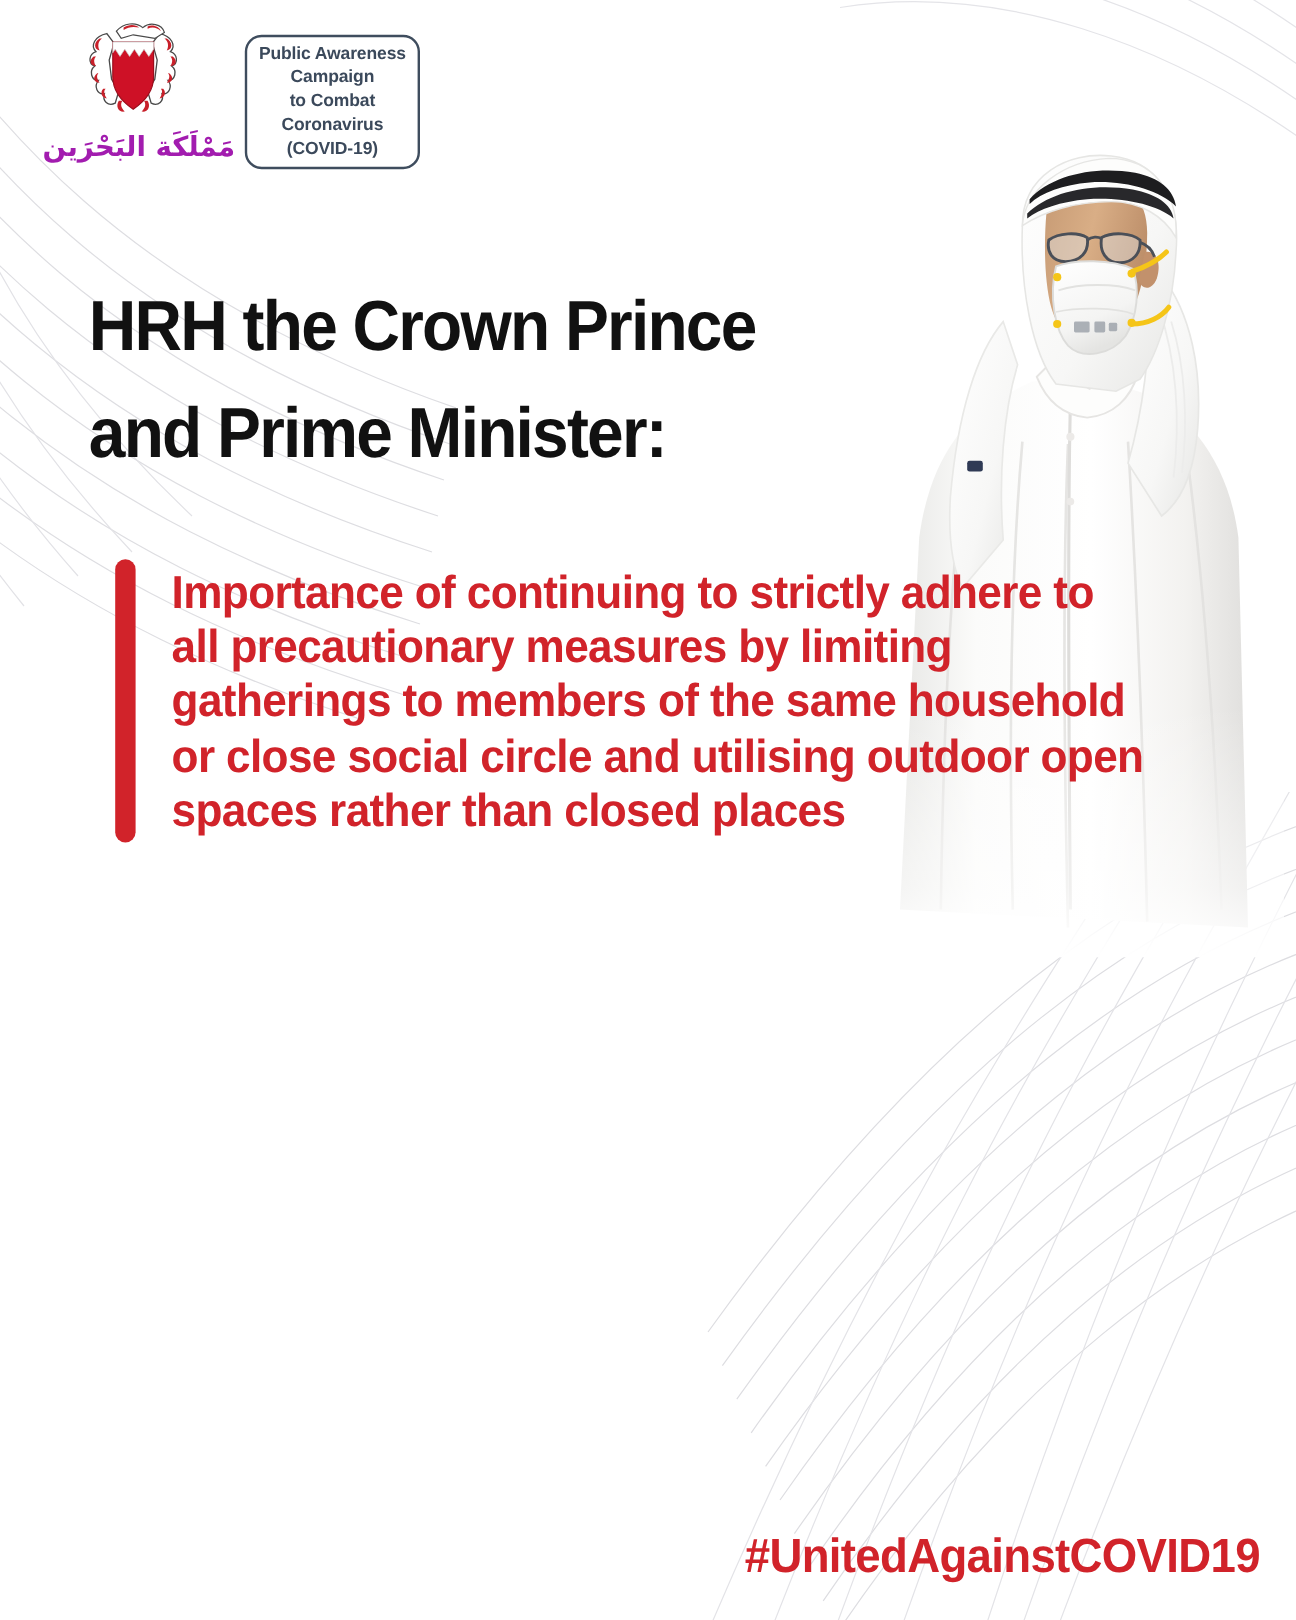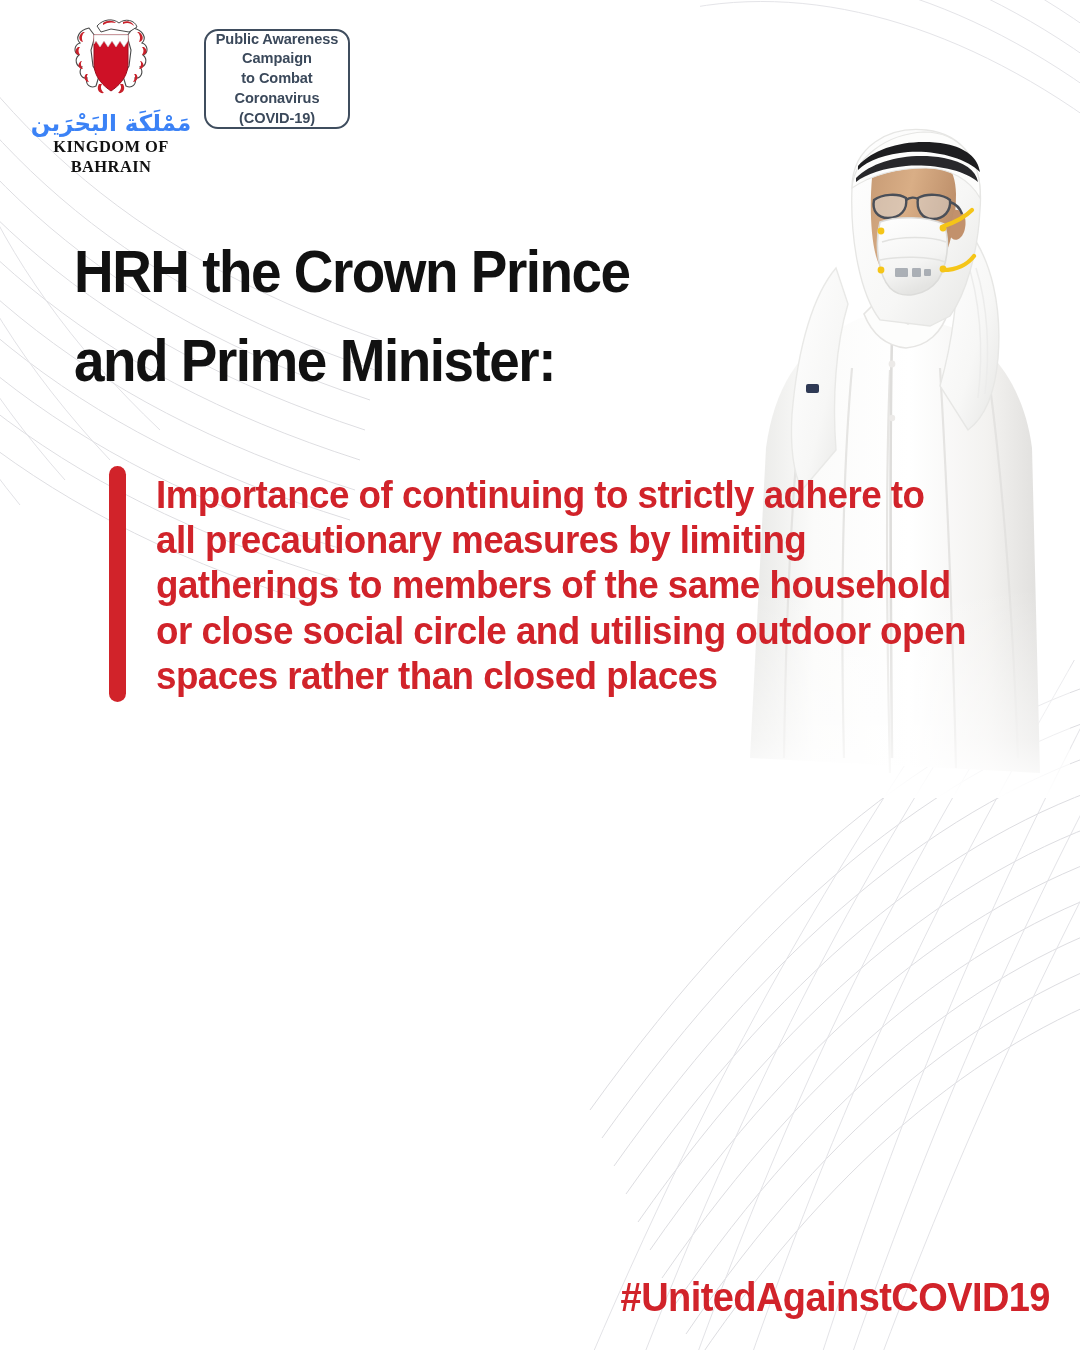--- a/index.html
+++ b/index.html
@@ -31,32 +31,32 @@
     width:1080px; height:165px;
   }
 
   #emblem-block {
     position:absolute; left:26px; top:14px;
     width:170px; text-align:center;
   }
   #coat-of-arms { width:84px; height:92px; margin:0 auto; display:block; }
   #kingdom-arabic {
     font-family:"DejaVu Sans", sans-serif;
-    font-size:23px; color:#3b82f6; line-height:1.15;
-    margin-top:4px; direction:rtl; font-weight:600;
+    font-size:23px; color:#a21caf; line-height:1.15;
+    margin-top:4px; direction:rtl; font-weight:600;text-align:right;
   }
   #kingdom-latin {
     font-family:"Liberation Serif", serif;
     font-weight:bold; font-size:16.5px; letter-spacing:.4px;
     color:#111; margin-top:1px;
   }
 
   #campaign-badge {
     position:absolute; left:204px; top:29px;
-    width:146px; height:100px;
+    width:146px; height:112px;
     border:2.5px solid #3f4d5e;
     border-radius:14px;
     display:flex; align-items:center; justify-content:center;
     background:rgba(255,255,255,.55);
   }
   #campaign-badge-text {
     font-size:14.6px; font-weight:bold; line-height:1.35;
     color:#3b495b; text-align:center;
     font-family:"Liberation Sans", sans-serif;
     letter-spacing:-.1px;
@@ -79,21 +79,21 @@
     line-height:1.50;
     letter-spacing:-1.6px;
     color:#111111;
     transform:scaleX(.93);
     transform-origin:left top;
     white-space:pre-line;
   }
 
   
   #bullets {
-    position:absolute; left:109px; top:466px;
+    position:absolute; left:96px; top:466px;
     width:900px;
   }
   .bullet {
     position:relative;
     display:flex;
     align-items:stretch;
     margin-bottom:28px;
   }
   .bullet-bar {
     flex:0 0 auto;
@@ -331,21 +331,20 @@
         <path d="M54 8 C 58 6, 64 8, 65 12 C 62 9, 58 8, 54 10 Z" fill="#c8202a"></path>
 
         <path d="M25 21 L 59 21 L 59 50 C 59 64, 48 73, 42 77 C 36 73, 25 64, 25 50 Z" fill="#ce1126" stroke="#9c0d1c" stroke-width="1"></path>
 
         <path d="M25 21 L 59 21 L 59 27 L 55 33 L 51 27 L 47 33 L 43 27 L 39 33
                  L 35 27 L 31 33 L 27 27 L 25 30 Z" fill="#ffffff"></path>
         <path d="M25 21 L 59 21 L 59 27 L 55 33 L 51 27 L 47 33 L 43 27 L 39 33
                  L 35 27 L 31 33 L 27 27 L 25 30 Z" fill="none" stroke="#c9c9c9" stroke-width=".6"></path>
       </svg>
       <div id="kingdom-arabic">مَمْلَكَة البَحْرَين</div>
-      <div id="kingdom-latin">KINGDOM OF BAHRAIN</div>
     </div>
 
     <div id="campaign-badge">
       <div id="campaign-badge-text">Public Awareness
 Campaign
 to Combat
 Coronavirus
 (COVID-19)</div>
     </div>
   </div>

